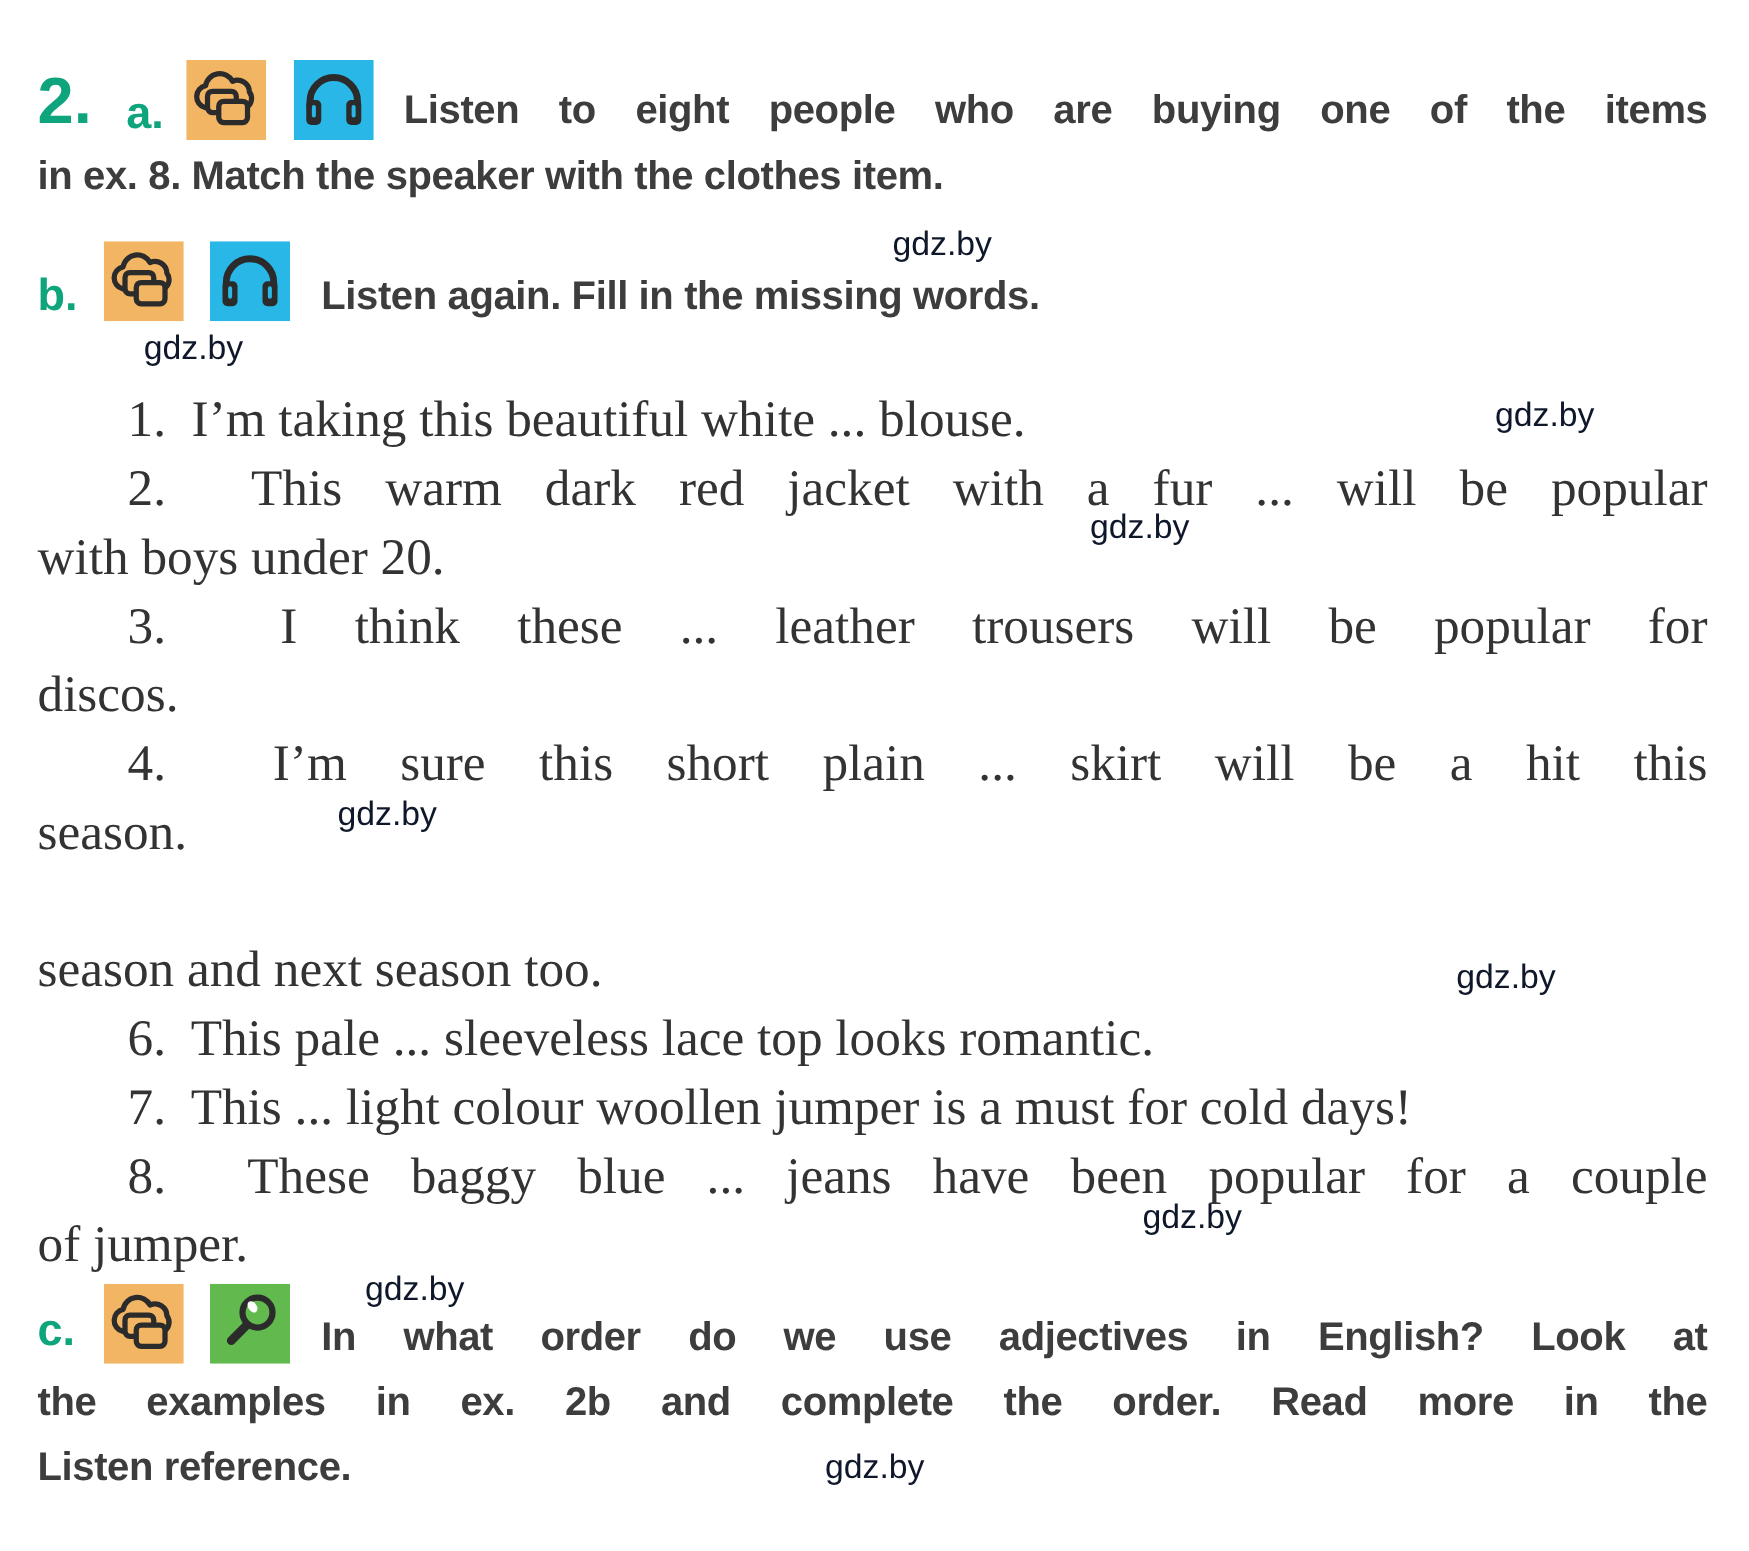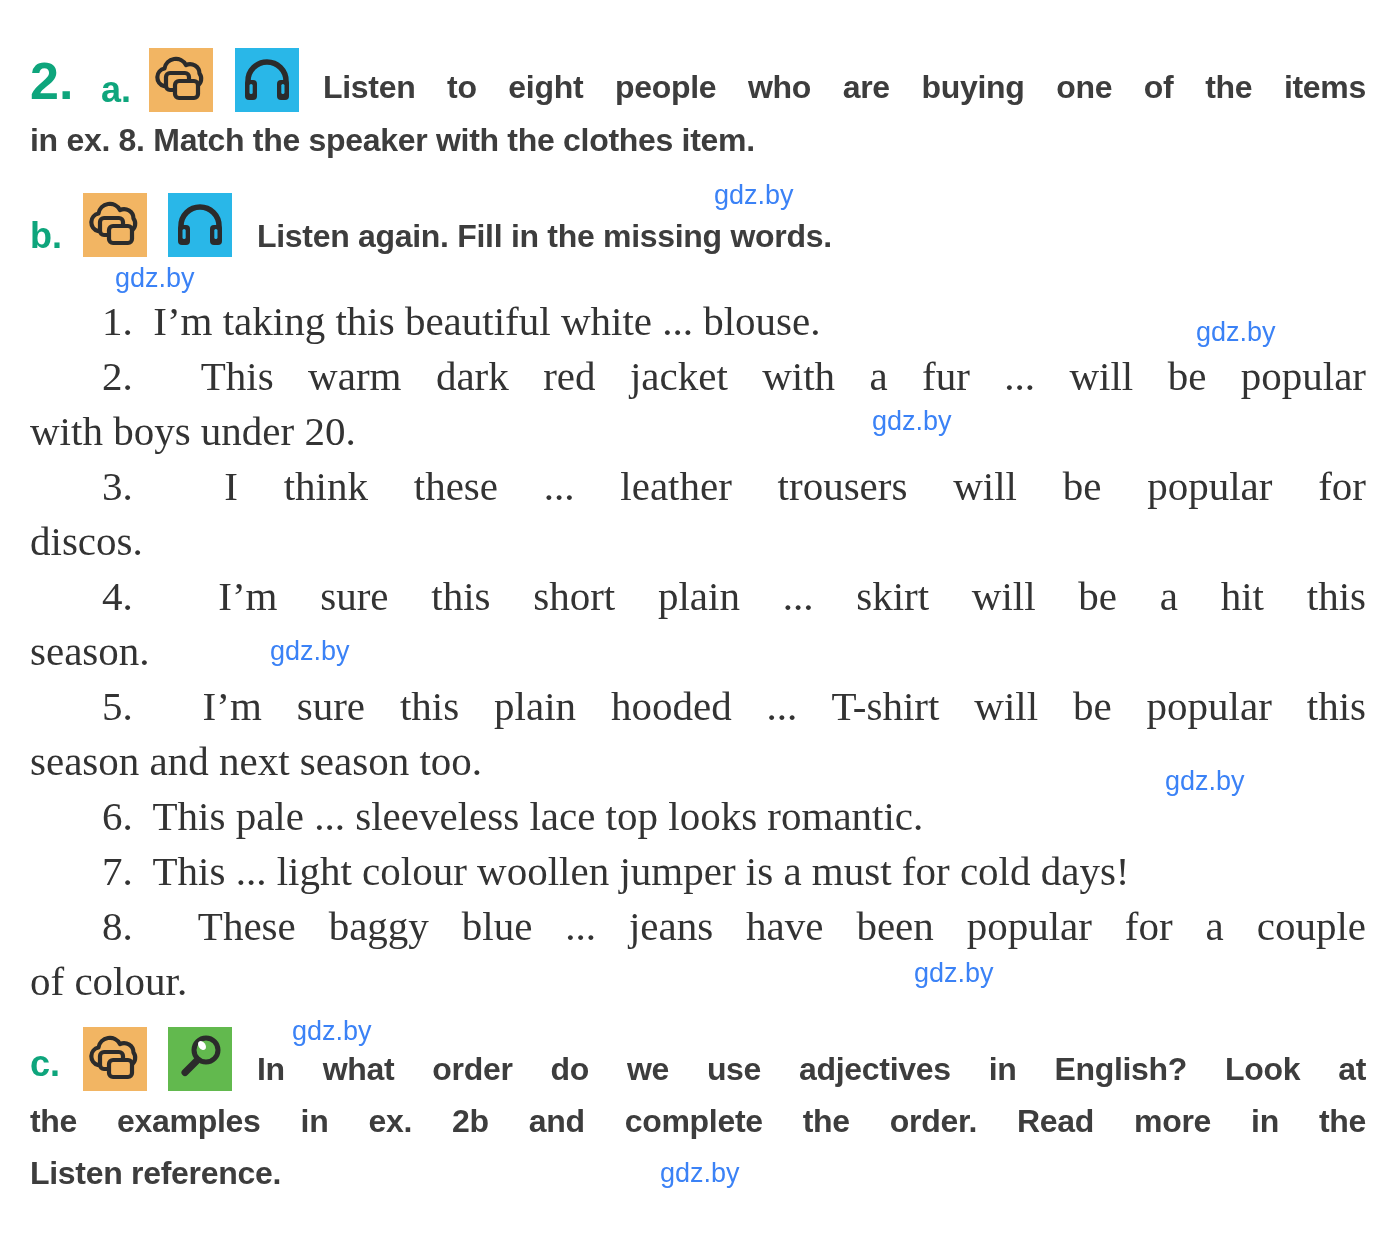--- a/index.html
+++ b/index.html
@@ -2,21 +2,21 @@
 <html><head>
 <meta charset="utf-8">
 <style>
   html,body{margin:0;padding:0;background:#ffffff;}
   .page{position:relative;width:1399px;height:1241px;background:#ffffff;overflow:hidden;
         font-family:"Liberation Sans",sans-serif;}
   
   .banner{position:absolute;top:4px;left:0;width:100%;text-align:center;
           font-size:27px;font-weight:600;color:#21c52d;white-space:nowrap;}
   
-  .wm{position:absolute;font-size:27px;color:#3b82f6;white-space:nowrap;}
+  .wm{position:absolute;font-size:27px;color:#0f172a;white-space:nowrap;}
   .wm1{left:714px;top:180px;}
   .wm2{left:115px;top:263px;}
   .wm3{left:1196px;top:317px;}
   .wm4{left:872px;top:406px;}
   .wm5{left:270px;top:636px;}
   .wm6{left:1165px;top:766px;}
   .wm7{left:914px;top:958px;}
   .wm8{left:292px;top:1016px;}
   .wm9{left:660px;top:1158px;}
   
@@ -40,21 +40,21 @@
   .hjust{white-space:normal;box-sizing:border-box;width:1336px;
          text-align:justify;text-align-last:justify;}
   .ha1{top:67px;padding-left:293px;}
   .ha2{top:120px;}
   .hb1{left:257px;top:216px;}
   .hc1{top:1049px;padding-left:227px;}
   .hc2{top:1101px;}
   .hc3{top:1153px;}
   
   .bline{position:absolute;left:30px;font-family:"Liberation Serif","DejaVu Serif",serif;
-         font-size:41px;color:#333333;line-height:1.25;white-space:nowrap;}
+         font-size:41px;color:#333333;line-height:1.25;white-space:nowrap;margin-top:14px;}
   .bjust{white-space:normal;box-sizing:border-box;width:1336px;padding-left:72px;
          text-align:justify;text-align-last:justify;}
   .bind{left:102px;}
   .r1{top:296px;}  .r2{top:351px;}  .r3{top:406px;}  .r4{top:461px;}
   .r5{top:516px;}  .r6{top:571px;}  .r7{top:626px;}  .r8{top:681px;}
   .r9{top:736px;}  .r10{top:791px;} .r11{top:846px;} .r12{top:901px;}
   .r13{top:956px;}
   
   .footer{position:absolute;left:0;top:1268px;width:100%;text-align:center;
           font-size:28px;font-weight:600;color:#5b1f9c;white-space:nowrap;}
@@ -142,22 +142,21 @@
   <div class="hline hjust hc2">the examples in ex. 2b and complete the order. Read more in the</div>
   <div class="hline hc3">Listen reference.</div>
 
   <div class="bline r1 bind">1.&nbsp; I’m taking this beautiful white ... blouse.</div>
   <div class="bline r2 bjust">2.&nbsp; This warm dark red jacket with a fur ... will be popular</div>
   <div class="bline r3">with boys under 20.</div>
   <div class="bline r4 bjust">3.&nbsp; I think these ... leather trousers will be popular for</div>
   <div class="bline r5">discos.</div>
   <div class="bline r6 bjust">4.&nbsp; I’m sure this short plain ... skirt will be a hit this</div>
   <div class="bline r7">season.</div>
-  <div class="bline r8 bjust">5.&nbsp; I’m sure this plain hooded ... T-shirt will be popular this</div>
   <div class="bline r9">season and next season too.</div>
   <div class="bline r10 bind">6.&nbsp; This pale ... sleeveless lace top looks romantic.</div>
   <div class="bline r11 bind">7.&nbsp; This ... light colour woollen jumper is a must for cold days!</div>
   <div class="bline r12 bjust">8.&nbsp; These baggy blue ... jeans have been popular for a couple</div>
-  <div class="bline r13">of colour.</div>
+  <div class="bline r13">of jumper.</div>
 
   <div class="footer">gdz by&nbsp; //&nbsp; гдз бай&nbsp; //&nbsp; гдз by</div>
 
 </div>
 
 </body></html>

